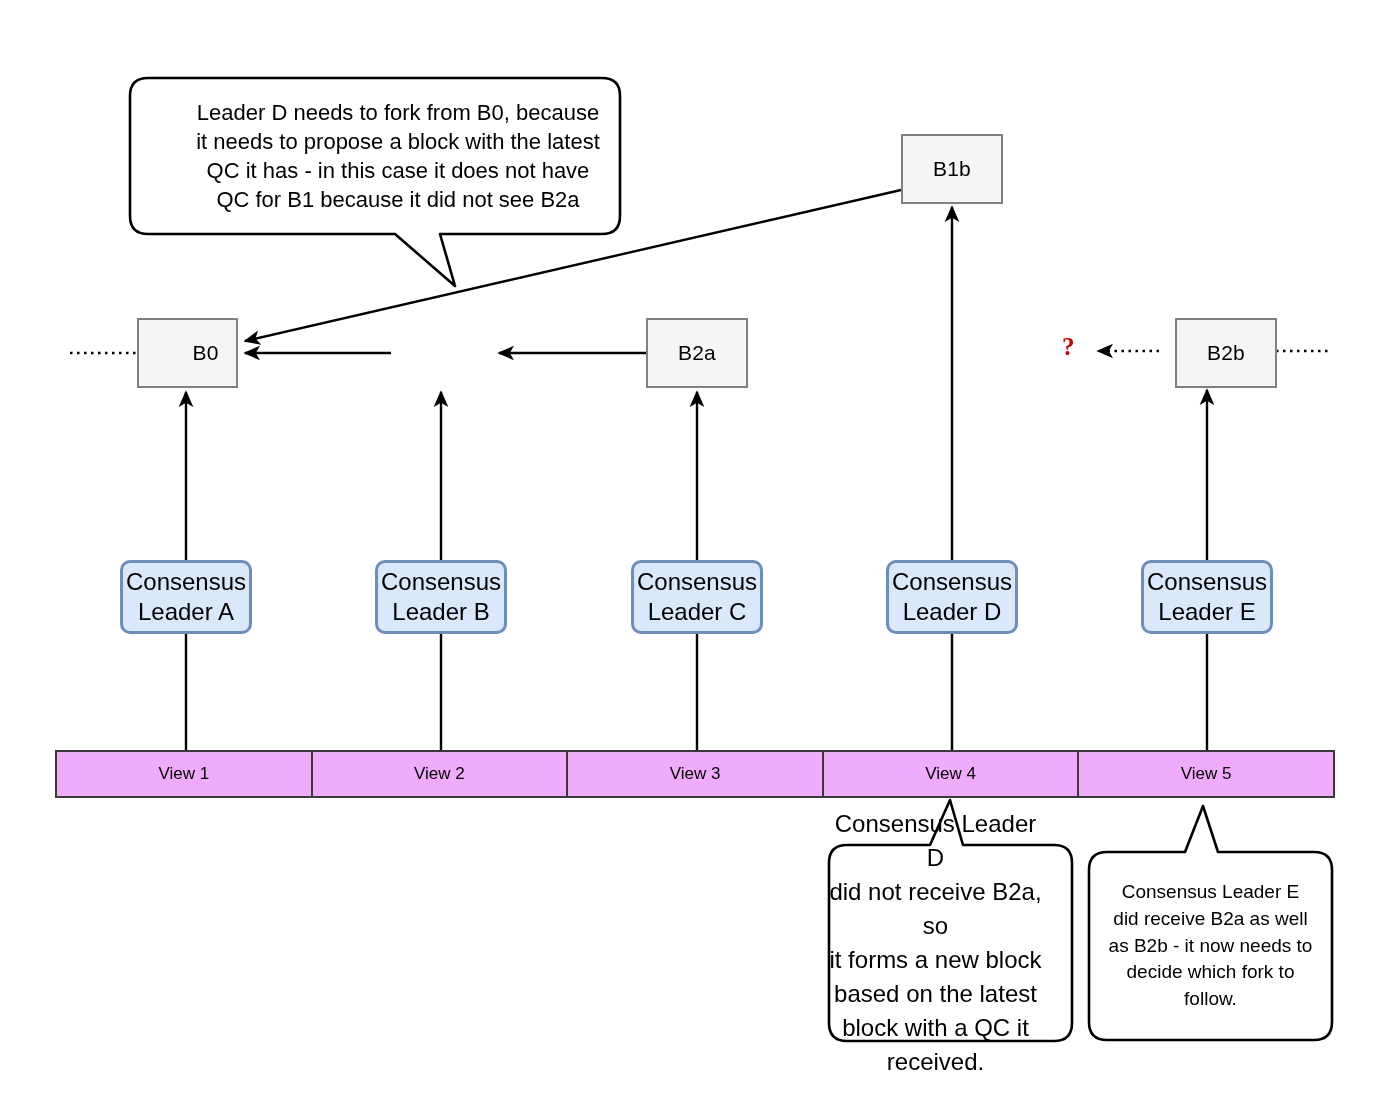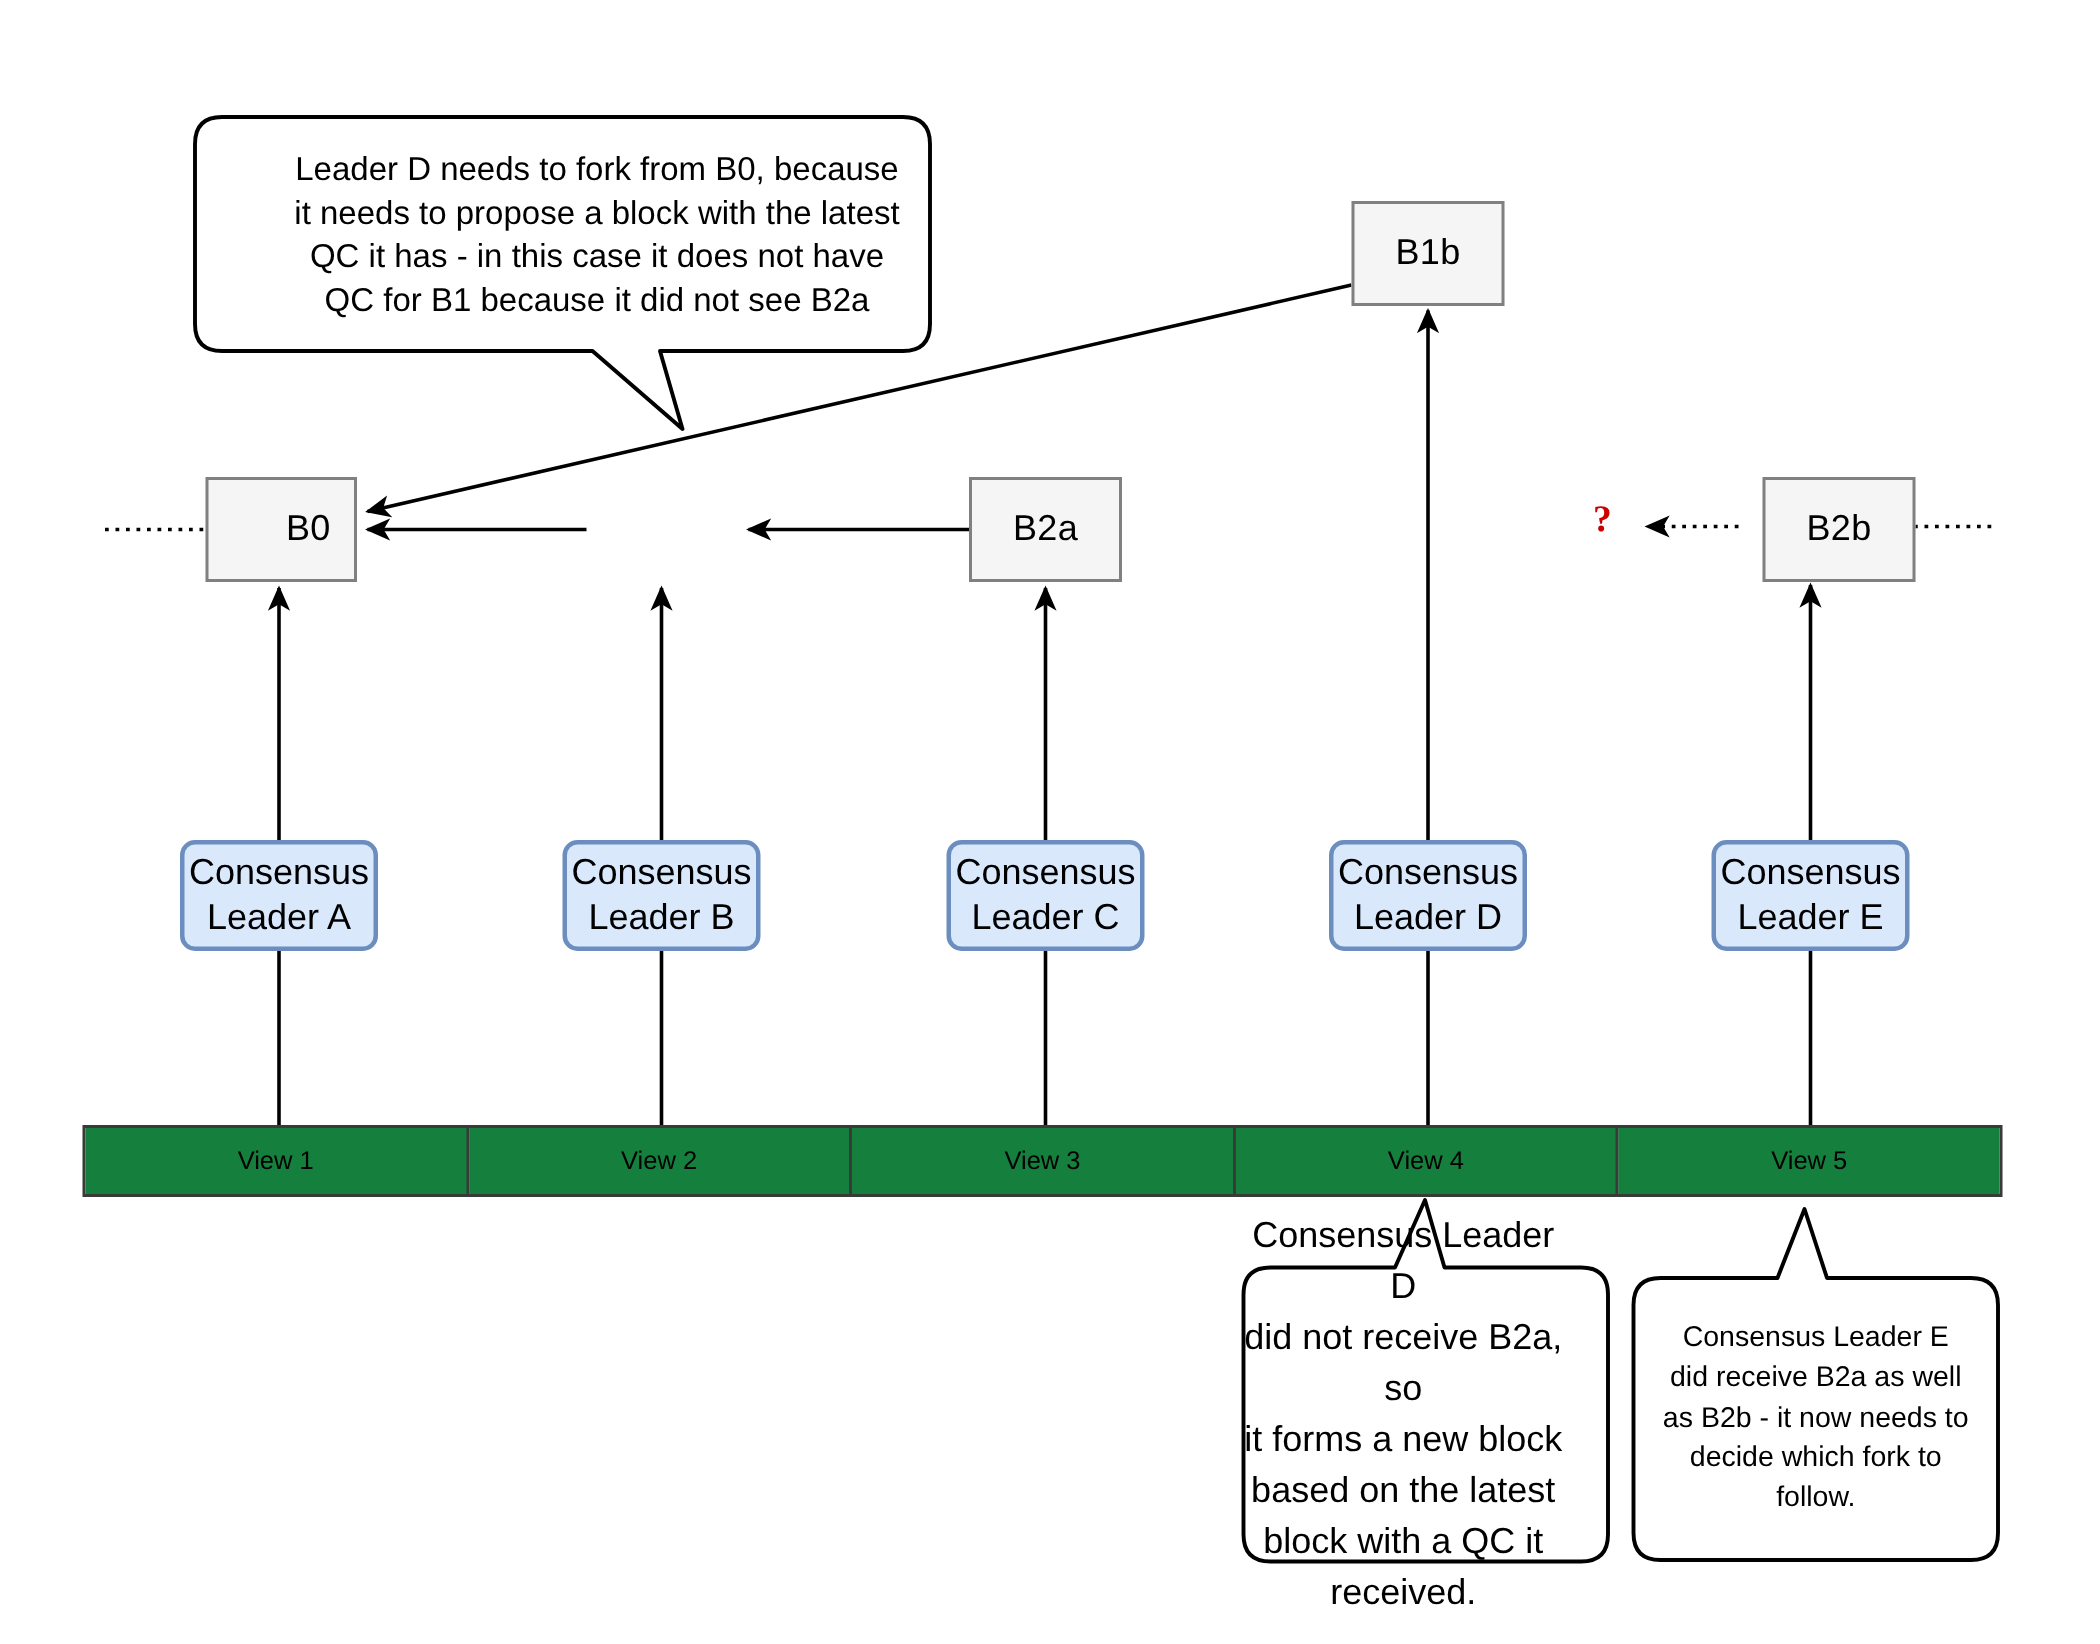--- a/index.html
+++ b/index.html
@@ -29,21 +29,21 @@
     pointer-events: none;
   }
   .block {
     position: absolute;
     background: #f5f5f5;
     border: 2px solid #808080;
     box-sizing: border-box;
     display: flex;
     align-items: center;
     justify-content: center;
-    font-size: 24px;
+    font-size: 21px;
     color: #000000;
     letter-spacing: 0.2px;
   }
   .leader {
     position: absolute;
     background: #dae8fc;
     border: 3px solid #6c8ebf;
     border-radius: 10px;
     box-sizing: border-box;
     display: flex;
@@ -68,21 +68,21 @@
   }
   .viewcell {
     flex: 1 1 0;
     display: flex;
     align-items: center;
     justify-content: center;
     font-size: 17px;
     color: #000000;
     box-sizing: border-box;
     border-right: 2px solid #3a3a3a;
-    background: #15803d;
+    background: #f0abfc;
   }
   .viewcell:last-child { border-right: none; }
 
   .callout {
     position: absolute;
     box-sizing: border-box;
     text-align: center;
     color: #000000;
   }
   .callout .body {

